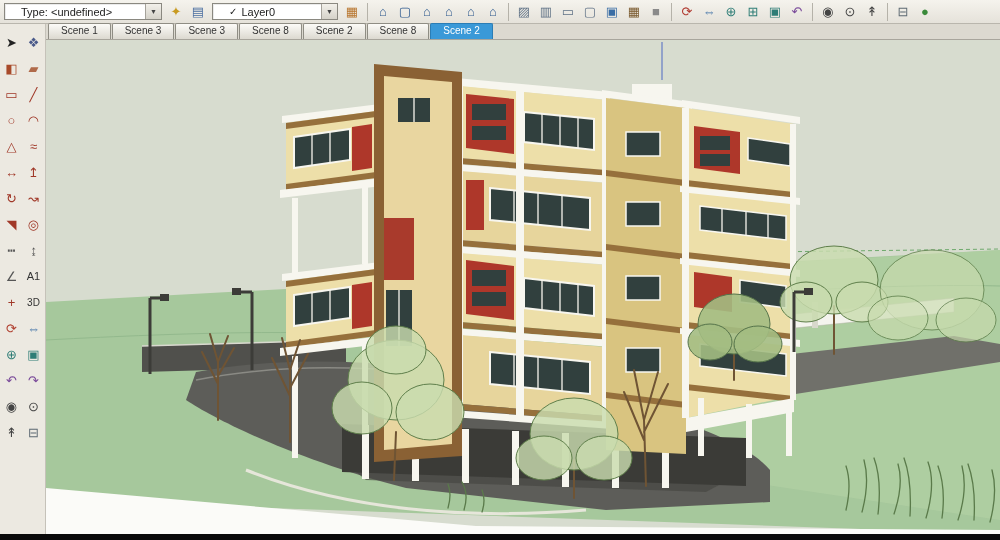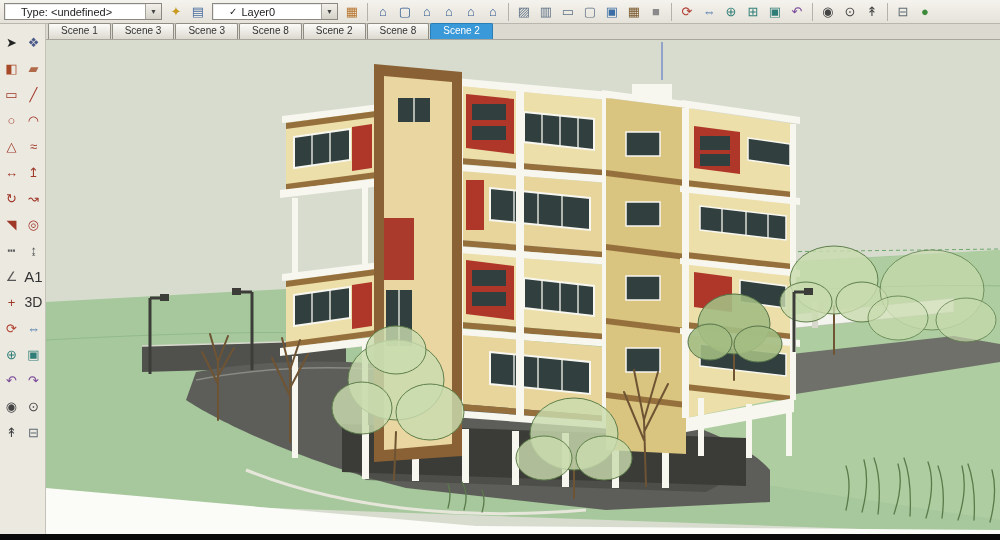--- a/index.html
+++ b/index.html
@@ -134,23 +134,23 @@
       <div class="ltool" style="color: rgb(160, 56, 40);">≈</div>
       <div class="ltool" style="color: rgb(160, 56, 40);">↔</div>
       <div class="ltool" style="color: rgb(160, 56, 40);">↥</div>
       <div class="ltool" style="color: rgb(160, 56, 40);">↻</div>
       <div class="ltool" style="color: rgb(160, 56, 40);">↝</div>
       <div class="ltool" style="color: rgb(160, 56, 40);">◥</div>
       <div class="ltool" style="color: rgb(160, 56, 40);">◎</div>
       <div class="ltool" style="color: rgb(85, 85, 85);">┅</div>
       <div class="ltool" style="color: rgb(85, 85, 85);">↨</div>
       <div class="ltool" style="color: rgb(85, 85, 85);">∠</div>
-      <div class="ltool" style="color: rgb(51, 51, 51); font-size: 15px;">A1</div>
+      <div class="ltool" style="color: rgb(51, 51, 51); font-size: 11px;">A1</div>
       <div class="ltool" style="color: rgb(160, 56, 40);">+</div>
-      <div class="ltool" style="color: rgb(51, 51, 51); font-size: 14px;">3D</div>
+      <div class="ltool" style="color: rgb(51, 51, 51); font-size: 10px;">3D</div>
       <div class="ltool" style="color: rgb(176, 64, 48);">⟳</div>
       <div class="ltool" style="color: rgb(58, 110, 165);">⇔</div>
       <div class="ltool" style="color: rgb(46, 125, 118);">⊕</div>
       <div class="ltool" style="color: rgb(46, 125, 118);">▣</div>
       <div class="ltool" style="color: rgb(122, 74, 154);">↶</div>
       <div class="ltool" style="color: rgb(122, 74, 154);">↷</div>
       <div class="ltool" style="color: rgb(68, 68, 68);">◉</div>
       <div class="ltool" style="color: rgb(68, 68, 68);">⊙</div>
       <div class="ltool" style="color: rgb(68, 68, 68);">↟</div>
       <div class="ltool" style="color: rgb(95, 107, 116);">⊟</div>

